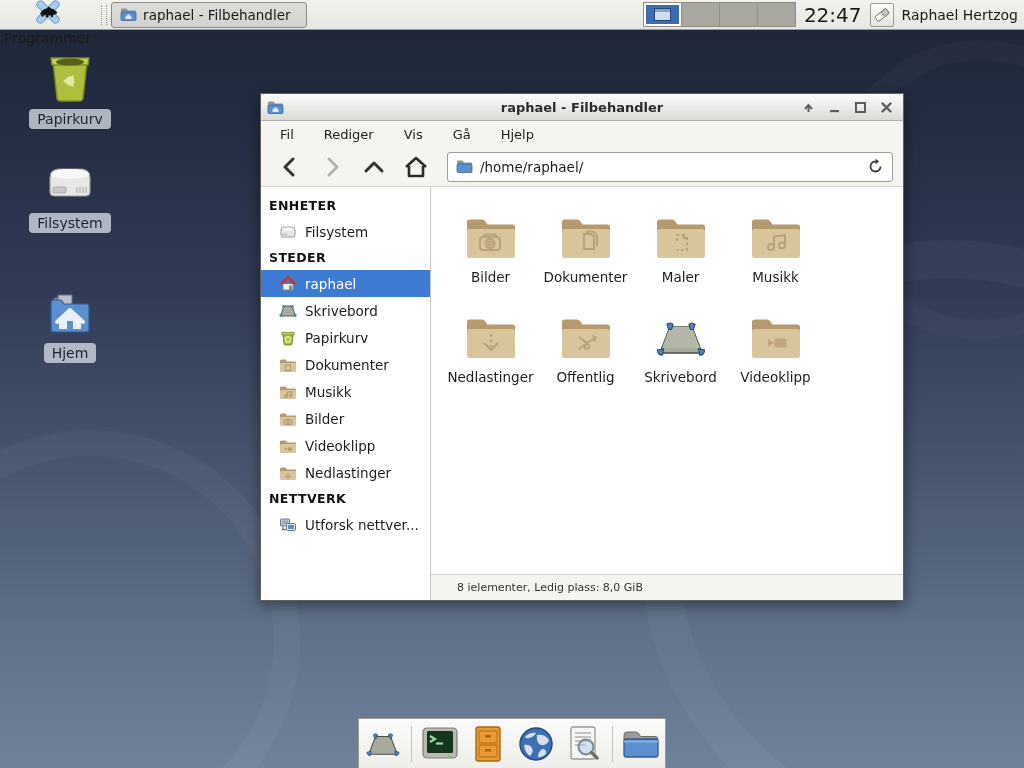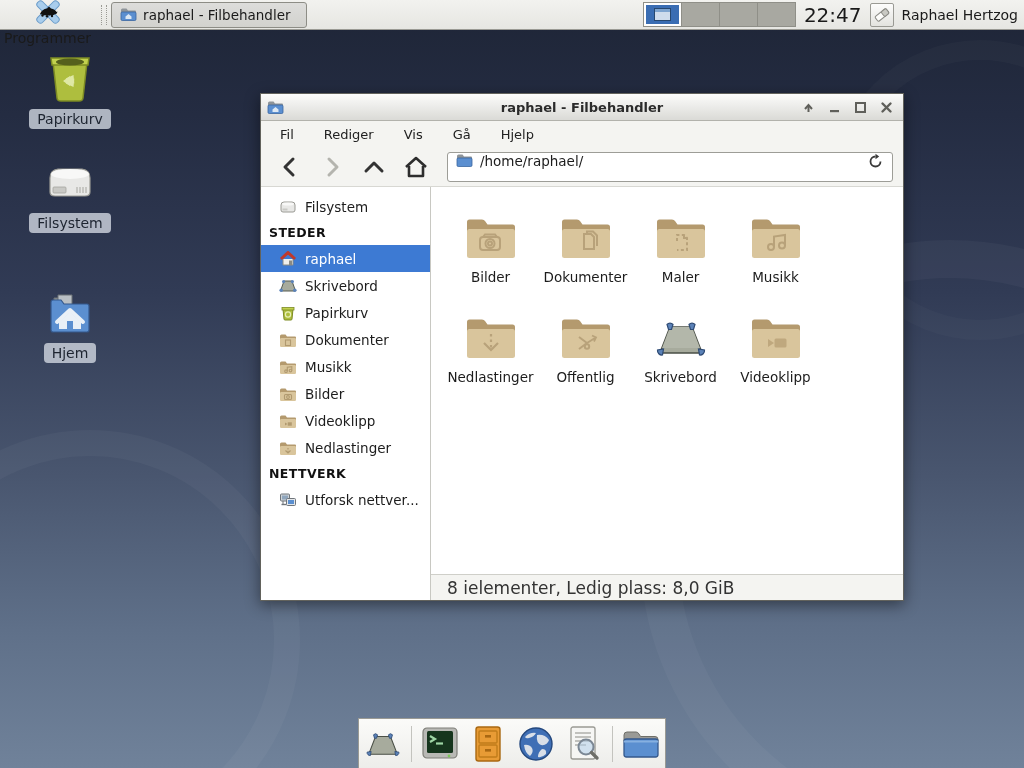--- a/index.html
+++ b/index.html
@@ -46,35 +46,35 @@
   .titlebar { height:27px; background:linear-gradient(180deg,#fcfcfb,#dadad6);
     border-bottom:1px solid #b2b2ac; display:flex; align-items:center; padding:0 6px; position:relative;}
   .titlebar .title { position:absolute; left:0; right:0; text-align:center; font-size:13px; font-weight:bold; color:#2b2b2b;}
   .win-controls { margin-left:auto; display:flex; gap:9px; z-index:2; padding-right:2px;}
   .win-btn { width:17px; height:17px; display:flex; align-items:center; justify-content:center;}
   .menubar { height:26px; background:#f4f4f1; display:flex; align-items:center; padding-left:10px; gap:12px; font-size:13px; color:#222;}
   .menu-item { padding:3px 9px; border-radius:2px;}
   .toolbar { height:40px; background:#f4f4f1; border-bottom:1px solid #d8d8d3; display:flex; align-items:center; padding:0 10px; gap:4px;}
   .tool-btn { width:38px; height:30px; display:flex; align-items:center; justify-content:center; border-radius:3px;}
   .pathbar { flex:1; height:30px; margin-left:8px; background:#fff; border:1px solid #9d9d97; border-radius:3px;
-    display:flex; padding:0 8px; gap:7px; font-size:13.5px; color:#1c1c1c;}
+    display:flex; align-items:center; padding:0 8px; gap:7px; font-size:13.5px; color:#1c1c1c;}
   .pathbar .path-text { flex:1; }
   .win-body { flex:1; display:flex; min-height:0;}
   .sidebar { width:170px; background:#fff; border-right:1px solid #c8c8c2; padding-top:6px; overflow:hidden;}
   .sb-header { height:25px; display:flex; align-items:center; padding-left:8px;
     font-size:12.5px; font-weight:bold; color:#111; letter-spacing:0.4px;}
   .sb-item { height:27px; display:flex; align-items:center; gap:8px; padding-left:18px; font-size:13.5px; color:#1c1c1c;}
   .sb-item.selected { background:#3d7ad3; color:#ffffff;}
   .right-col { flex:1; display:flex; flex-direction:column; min-width:0;}
   .files { flex:1; background:#fff; padding:14px 0 0 12px; display:flex; flex-wrap:wrap; align-content:flex-start;}
   .file-cell { width:95px; height:100px; display:flex; flex-direction:column; align-items:center; }
   .file-cell .icon-wrap { height:62px; display:flex; align-items:flex-end; justify-content:center;}
   .file-cell .flabel { margin-top:6px; font-size:13.5px; color:#1c1c1c; text-align:center; white-space:nowrap;}
   .statusbar { height:26px; background:#f4f4f1; border-top:1px solid #cfcfc9; display:flex; align-items:center;
-    padding-left:16px; font-size:17px; color:#333;}
+    padding-left:26px; font-size:11px; color:#333;}
 
   
   .dock { position:absolute; left:358px; top:718px; width:308px; height:50px;
     background:linear-gradient(180deg,#fbfbf9,#ededea); border:1px solid #9a9a94; border-bottom:none;
     display:flex; align-items:center; justify-content:center; gap:8px; z-index:40;}
   .dock-sep { width:1px; height:36px; background:#c3c3be;}
   .dock-item { width:40px; height:40px; display:flex; align-items:center; justify-content:center;}
 
   svg { display:block; }
 </style>
@@ -263,20 +263,21 @@
         <svg width="17" height="17" viewBox="0 0 17 17">
           <path d="M13.5 8.5 A5 5 0 1 1 8.5 3.5" fill="none" stroke="#3a3a3a" stroke-width="1.8"></path>
           <path d="M8.5 0.8 L12.2 3.5 L8.5 6.2 Z" fill="#3a3a3a"></path>
         </svg>
       </span>
     </div>
   </div>
 
   <div class="win-body">
     <div class="sidebar">
+      <div class="sb-header">ENHETER</div>
       <div class="sb-item">
         <span>
           <svg width="18" height="16" viewBox="0 0 18 16">
               <path d="M2 6 Q2 3 5 3 L13 3 Q16 3 16 6 L16 11 Q16 13 14 13 L4 13 Q2 13 2 11 Z" fill="#e8e8e6" stroke="#9a9a94"></path>
               <ellipse cx="9" cy="5" rx="6" ry="1.6" fill="#f8f8f7"></ellipse>
               <rect x="3.5" y="9.5" width="5" height="2" fill="#c9c9c5"></rect>
             </svg>
         </span>
         <span>Filsystem</span>
       </div>

